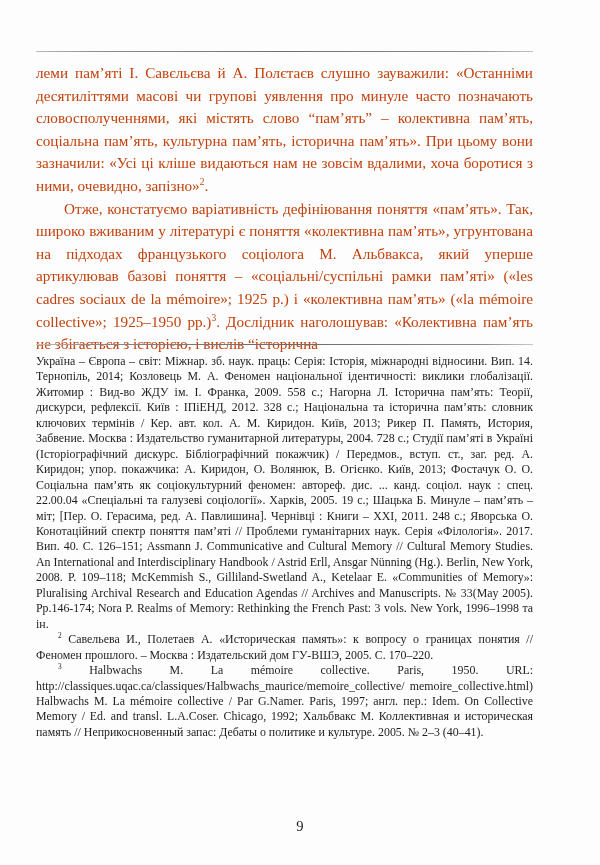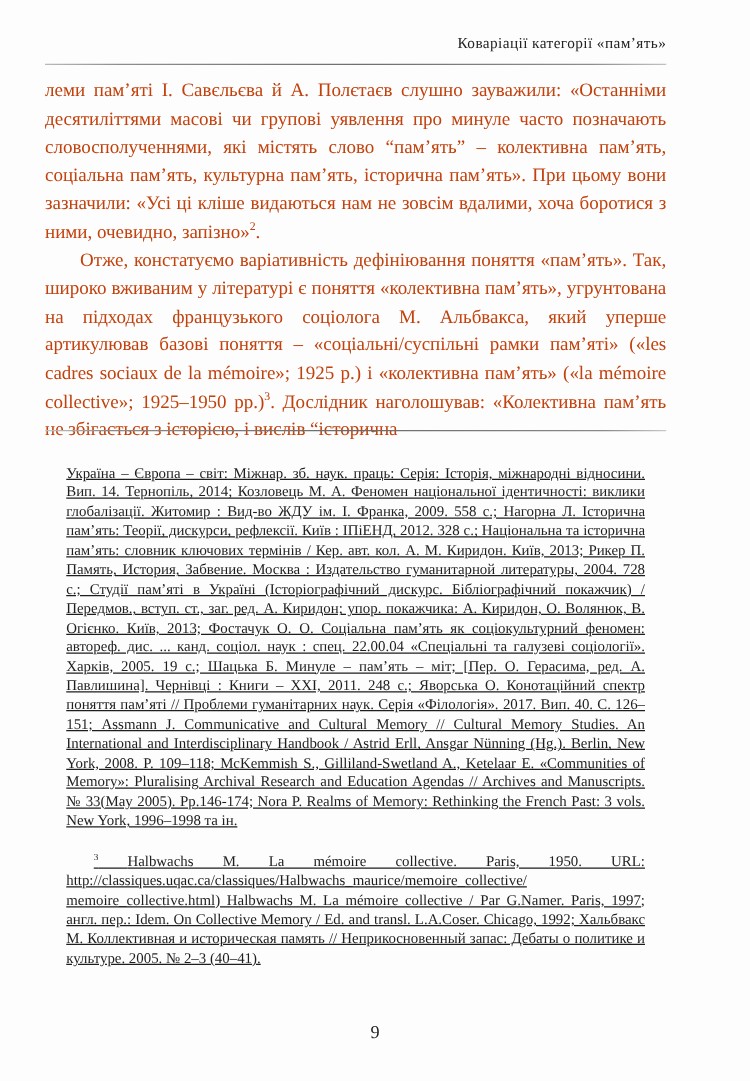--- a/index.html
+++ b/index.html
@@ -84,22 +84,21 @@
     left: 36px;
     top: 354px;
     width: 497px;
     font-size: 11.9px;
     line-height: 15.45px;
     text-align: justify;
     text-justify: inter-word;
     color: #1e1e1e;
   }
   .notes .note {
-    margin: 17px;
-    text-decoration: underline;
+    margin: 0;
   }
   .notes .note.indent {
     text-indent: 22px;
   }
   .notes .note + .note {
     margin-top: 0px;
   }
 
   
   .folio {
@@ -110,39 +109,41 @@
     text-align: center;
     font-size: 14.6px;
     color: #1d1d1d;
   }
 </style>
 </head>
 <body>
 
 <div class="page">
 
-  <div class="running-head">Коваріації категорії «пам’ять»</div>
 
   <div class="head-rule"></div>
 
   <div class="body-text">
     <p>
       <span>леми пам’яті І. Савєльєва й А. Полєтаєв слушно зауважили: «Останніми десятиліттями масові чи групові уявлення про минуле часто позначають словосполученнями, які містять слово “пам’ять” – колективна пам’ять, соціальна пам’ять, культурна пам’ять, історична пам’ять». При цьому вони зазначили: «Усі ці кліше видаються нам не зовсім вдалими, хоча боротися з ними, очевидно, запізно»</span><sup>2</sup><span>.</span>
     </p>
     <p class="indent">
       <span>Отже, констатуємо варіативність дефініювання поняття «пам’ять». Так, широко вживаним у літературі є поняття «колективна пам’ять», угрунтована на підходах французького соціолога М. Альбвакса, який уперше артикулював базові поняття – «соціальні/суспільні рамки пам’яті» («les cadres sociaux de la mémoire»; 1925 р.) і «колективна пам’ять» («la mémoire collective»; 1925–1950 рр.)</span><sup>3</sup><span>. Дослідник наголошував: «Колективна пам’ять не збігається з історією, і вислів “історична</span>
     </p>
   </div>
 
   <div class="note-rule"></div>
 
   <div class="notes">
     <p class="note">
       <span>Україна – Європа – світ: Міжнар. зб. наук. праць: Серія: Історія, міжнародні відносини. Вип. 14. Тернопіль, 2014; Козловець М. А. Феномен національної ідентичності: виклики глобалізації. Житомир : Вид-во ЖДУ ім. І. Франка, 2009. 558 с.; Нагорна Л. Історична пам’ять: Теорії, дискурси, рефлексії. Київ : ІПіЕНД, 2012. 328 с.; Національна та історична пам’ять: словник ключових термінів / Кер. авт. кол. А. М. Киридон. Київ, 2013; Рикер П. Память, История, Забвение. Москва : Издательство гуманитарной литературы, 2004. 728 с.; Студії пам’яті в Україні (Історіографічний дискурс. Бібліографічний покажчик) / Передмов., вступ. ст., заг. ред. А. Киридон; упор. покажчика: А. Киридон, О. Волянюк, В. Огієнко. Київ, 2013; Фостачук О. О. Соціальна пам’ять як соціокультурний феномен: автореф. дис. ... канд. соціол. наук : спец. 22.00.04 «Спеціальні та галузеві соціології». Харків, 2005. 19 с.; Шацька Б. Минуле – пам’ять – міт; [Пер. О. Герасима, ред. А. Павлишина]. Чернівці : Книги – XXI, 2011. 248 с.; Яворська О. Конотаційний спектр поняття пам’яті // Проблеми гуманітарних наук. Серія «Філологія». 2017. Вип. 40. С. 126–151; Assmann J. Communicative and Cultural Memory // Cultural Memory Studies. An International and Interdisciplinary Handbook / Astrid Erll, Ansgar Nünning (Hg.). Berlin, New York, 2008. P. 109–118; McKemmish S., Gilliland-Swetland A., Ketelaar E. «Communities of Memory»: Pluralising Archival Research and Education Agendas // Archives and Manuscripts. № 33(May 2005). Pp.146-174; Nora P. Realms of Memory: Rethinking the French Past: 3 vols. New York, 1996–1998 та ін.</span>
     </p>
     <p class="note indent">
+      <sup>2</sup>&nbsp;<span>Савельева И., Полетаев А. «Историческая память»: к вопросу о границах понятия // Феномен прошлого. – Москва : Издательский дом ГУ-ВШЭ, 2005. С. 170–220.</span>
+    </p>
+    <p class="note indent">
       <sup>3</sup>&nbsp;<span>Halbwachs M. La mémoire collective. Paris, 1950. URL: http://classiques.uqac.ca/classiques/Halbwachs_maurice/memoire_collective/ memoire_collective.html) Halbwachs M. La mémoire collective / Par G.Namer. Paris, 1997; англ. пер.: Idem. On Collective Memory / Ed. and transl. L.A.Coser. Chicago, 1992; Хальбвакс М. Коллективная и историческая память // Неприкосновенный запас: Дебаты о политике и культуре. 2005. № 2–3 (40–41).</span>
     </p>
   </div>
 
   <div class="folio">9</div>
 
 </div>
 
 </body></html>

